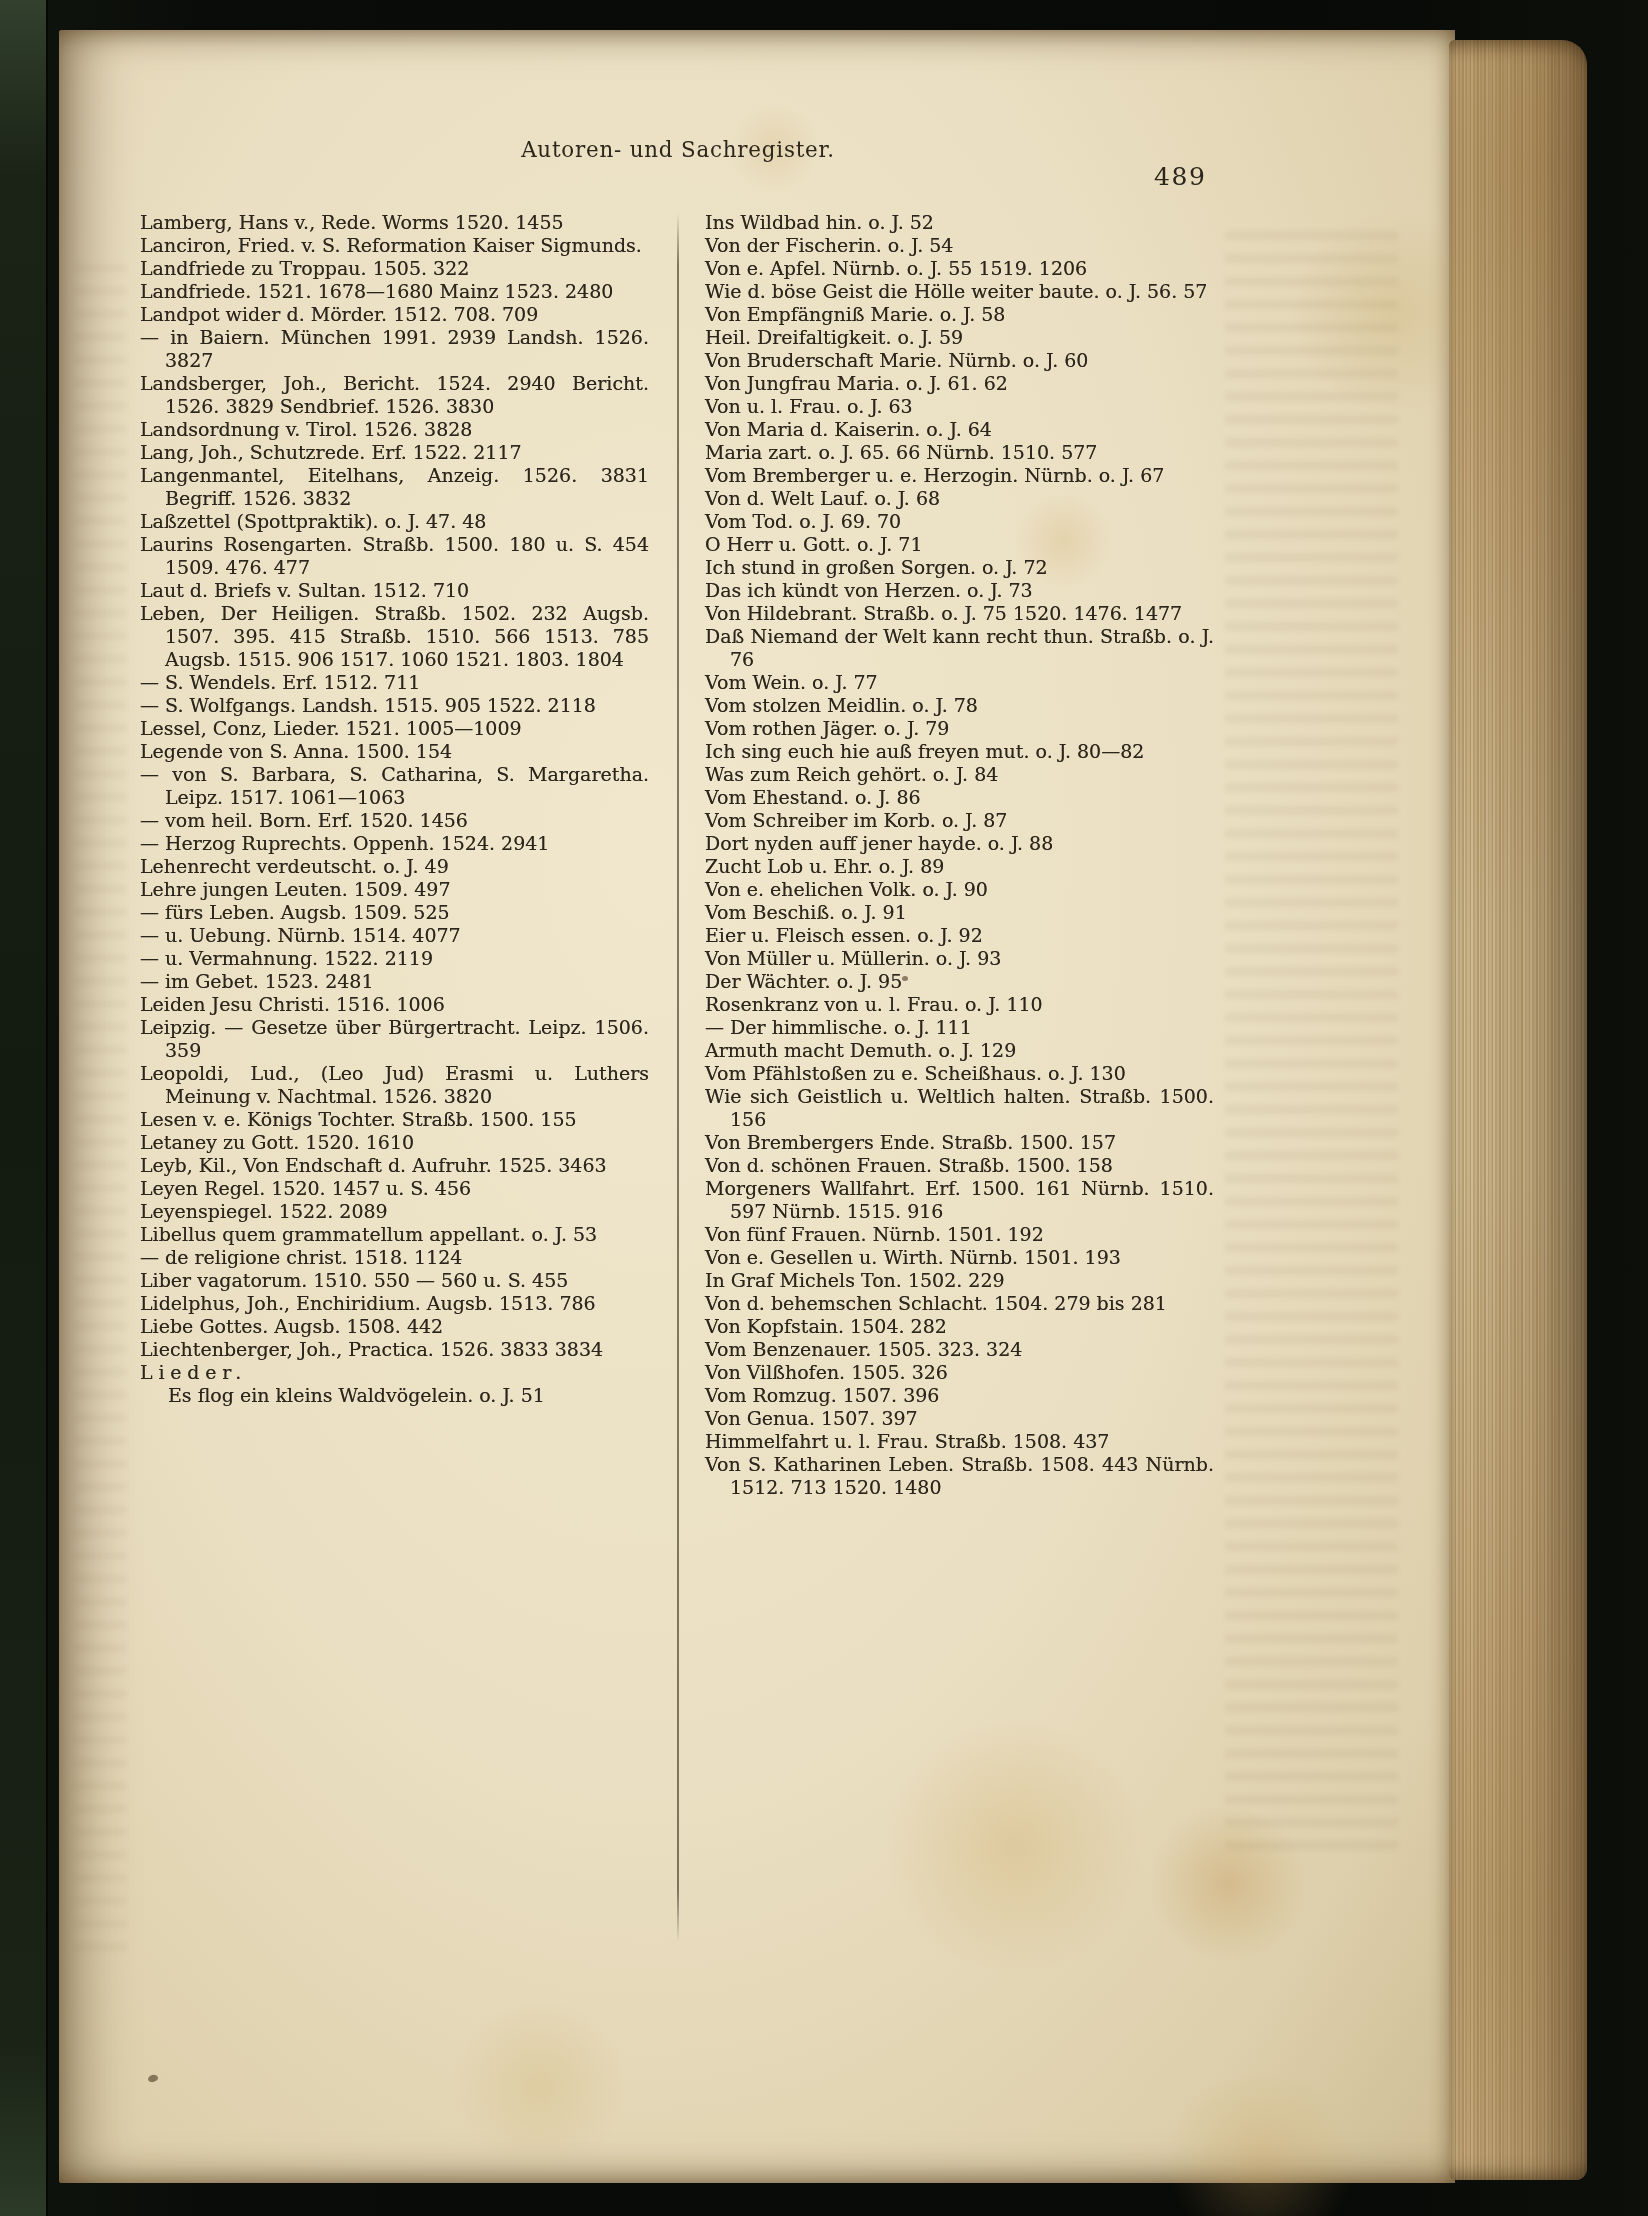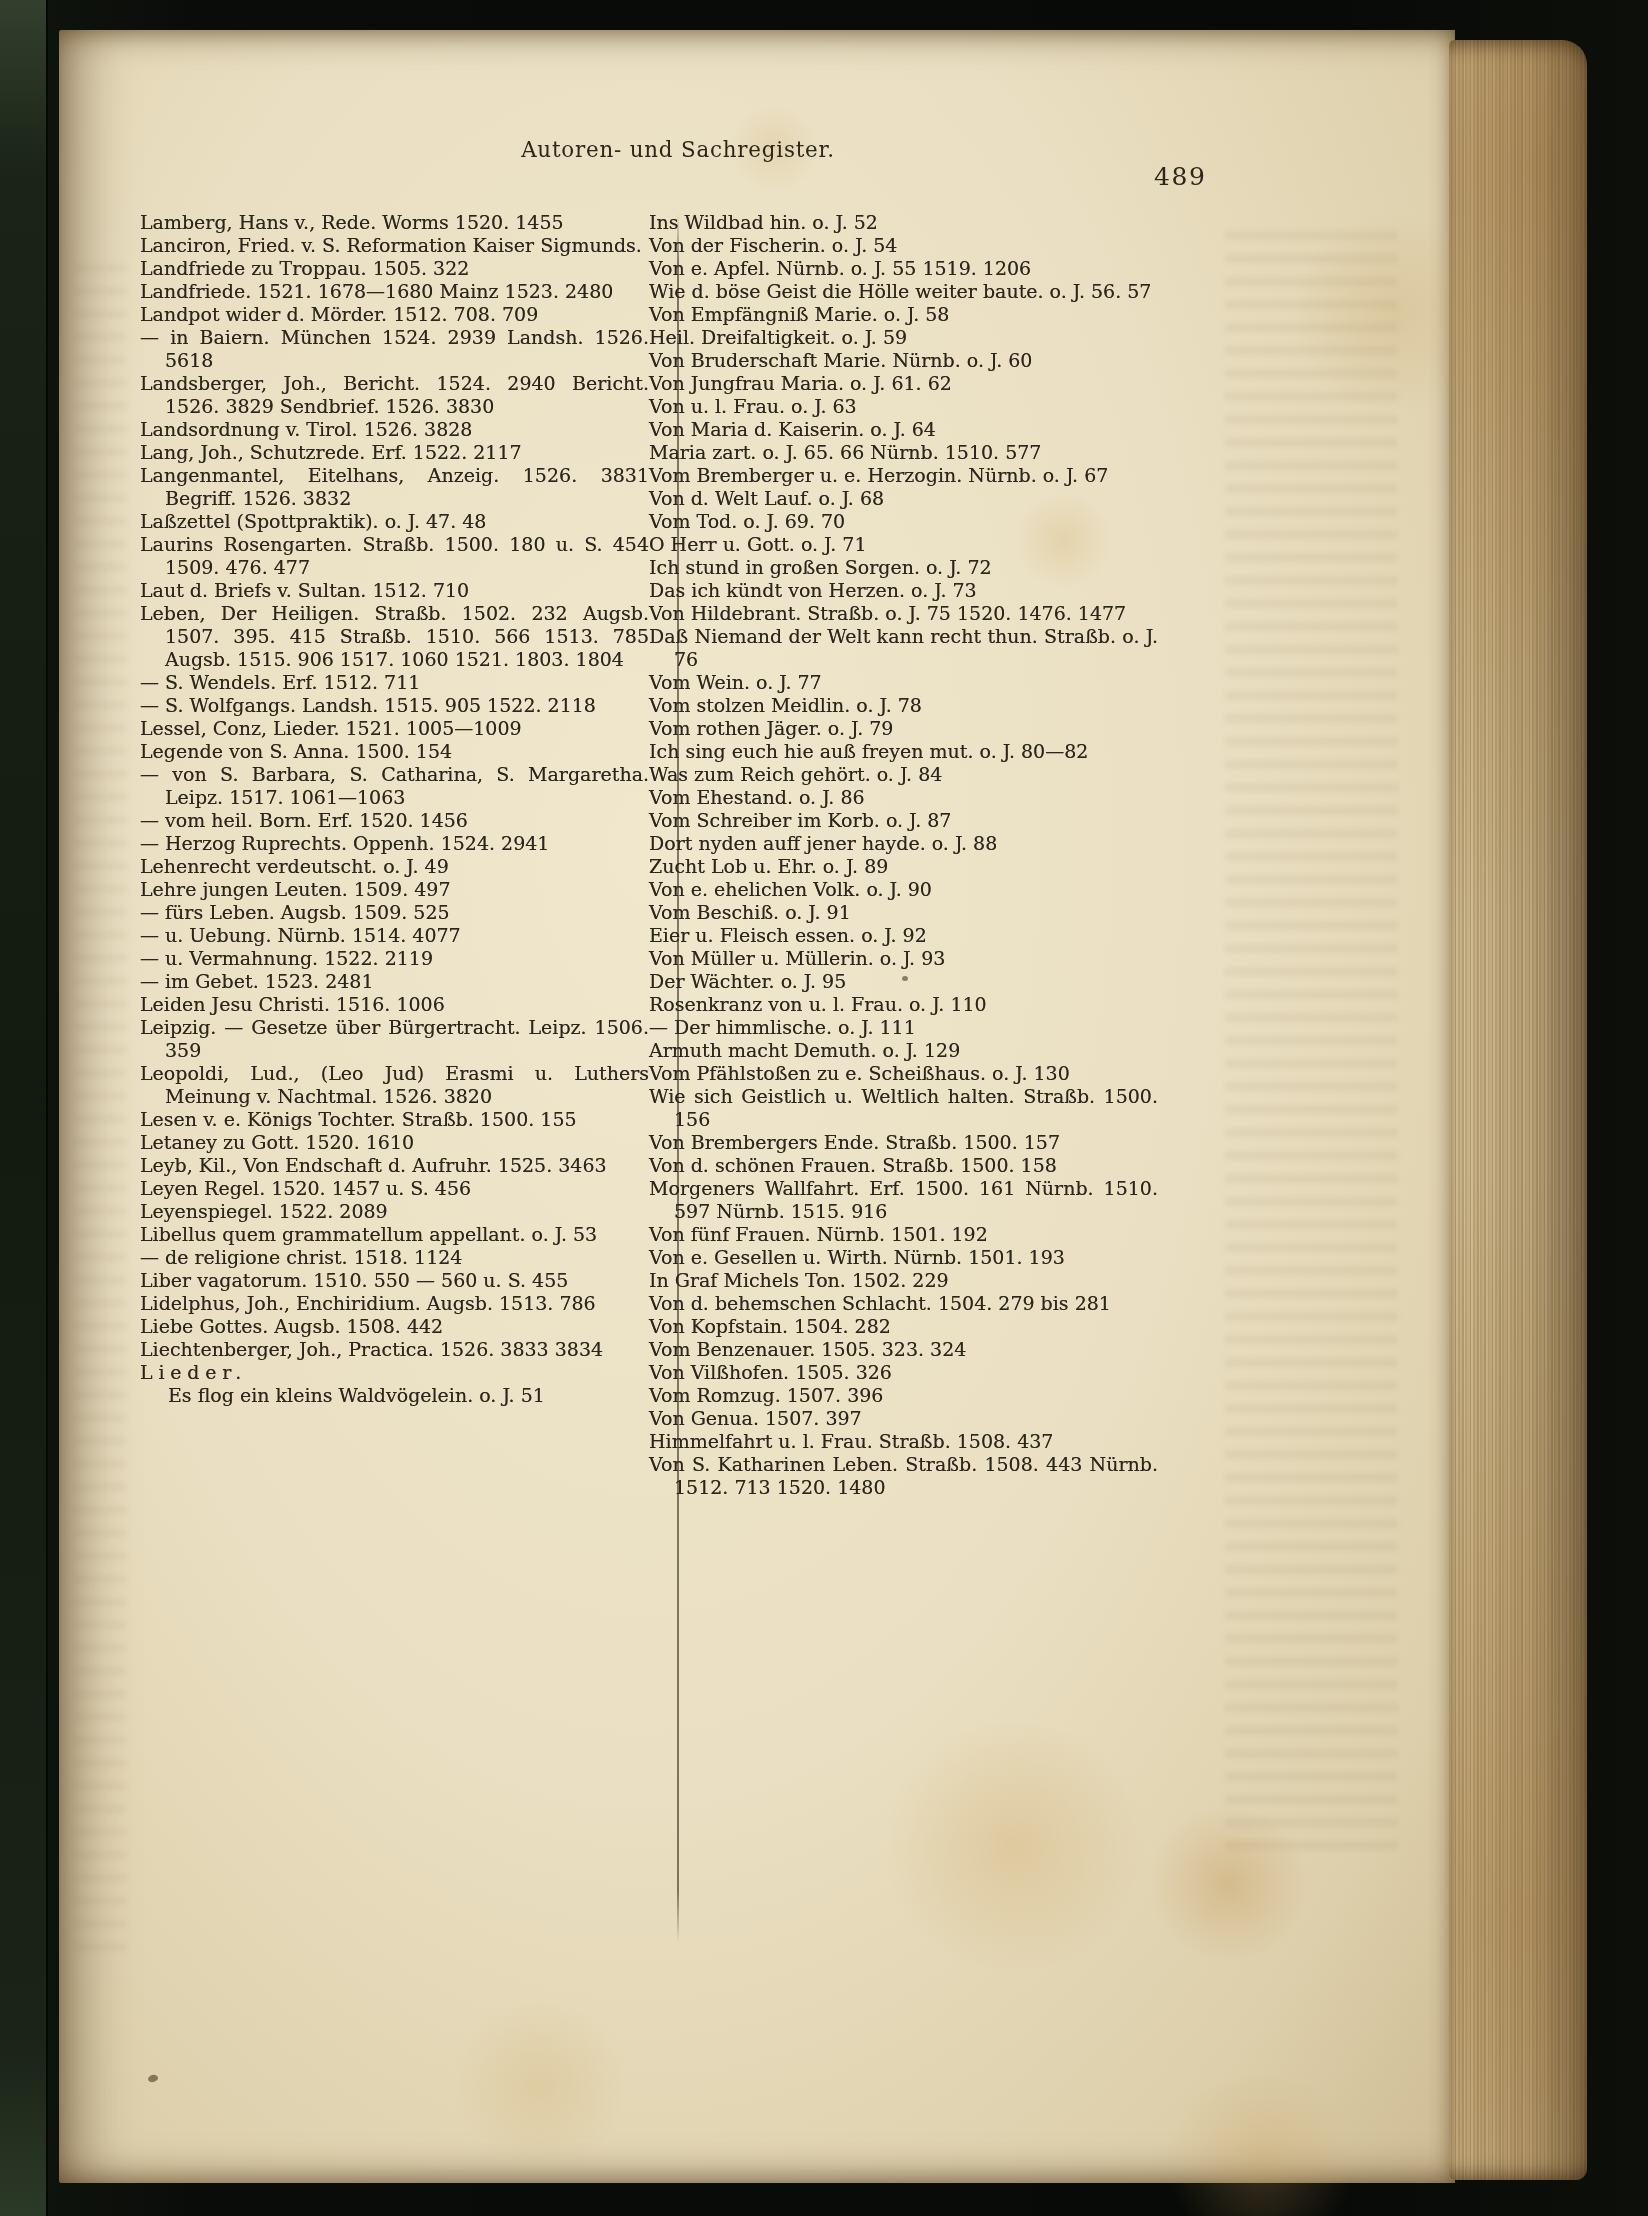--- a/index.html
+++ b/index.html
@@ -23,21 +23,21 @@
            radial-gradient(circle at 50% 88%, rgba(140,95,40,.3) 0%, rgba(0,0,0,0) 40%),
            linear-gradient(90deg, rgba(0,0,0,0) 0%, rgba(95,65,28,.22) 62%, rgba(45,28,10,.5) 100%),
            repeating-linear-gradient(90deg,#d7c399 0 1.6px,#c0a97c 1.6px 3.3px,#ccb78c 3.3px 5.8px,#b7a074 5.8px 7.4px),
            #c9b489;
          border-radius:5px 25px 11.5px 5px;
          box-shadow:inset 0 13px 18px -8.2px rgba(50,32,12,.6), inset 0 -13px 18px -8.2px rgba(50,32,12,.6);}
   .header{position:absolute;left:140px;top:137px;width:1068px;height:33px;}
   .header .title{position:absolute;left:8px;right:0;text-align:center;
          font-size:21.4px;color:#2c261b;letter-spacing:0.8px;}
   .header .pagenum{position:absolute;right:1.6px;top:-3.3px;font-size:25px;color:#2c261b;letter-spacing:1.6px;margin-top:28px;}
-  .columns{position:absolute;left:140px;top:211px;width:1075px;display:flex;}
+  .columns{position:absolute;left:140px;top:211px;width:1075px;display:flex;column-gap:56px;}
   .col{width:509px;font-size:19px;line-height:23px;color:#2b251b;
        text-shadow:0 0 0.3px rgba(43,37,27,.6);}
   .entry{margin:0;padding-left:25px;text-indent:-25px;text-align:justify;}
   .entry.sub{padding-left:53px;}
   .entry.spaced{letter-spacing:5.8px;}
   .divider{position:absolute;left:677px;top:213px;width:1.6px;height:1729px;
        background:linear-gradient(180deg,rgba(70,58,40,.0),rgba(70,58,40,.65) 3%,rgba(70,58,40,.65) 97%,rgba(70,58,40,0));}
   .ghost{position:absolute;filter:blur(2.5px);pointer-events:none;}
   .ghost.right{left:1225px;top:231px;width:173px;height:1632px;opacity:.5;
        background:repeating-linear-gradient(180deg,rgba(115,95,60,.14) 0 9px,rgba(0,0,0,0) 9px 23px);}
@@ -83,21 +83,21 @@
 
   <div class="divider"></div>
 
   <div class="columns">
     <div class="col">
         <p class="entry">Lamberg, Hans v., Rede. Worms 1520. 1455</p>
         <p class="entry">Lanciron, Fried. v. S. Reformation Kaiser Sigmunds.</p>
         <p class="entry">Landfriede zu Troppau. 1505. 322</p>
         <p class="entry">Landfriede. 1521. 1678—1680 Mainz 1523. 2480</p>
         <p class="entry">Landpot wider d. Mörder. 1512. 708. 709</p>
-        <p class="entry">— in Baiern. München 1524. 2939 Landsh. 1526. 5618</p>
+        <p class="entry">— in Baiern. München 1991. 2939 Landsh. 1526. 3827</p>
         <p class="entry">Landsberger, Joh., Bericht. 1524. 2940 Bericht. 1526. 3829 Sendbrief. 1526. 3830</p>
         <p class="entry">Landsordnung v. Tirol. 1526. 3828</p>
         <p class="entry">Lang, Joh., Schutzrede. Erf. 1522. 2117</p>
         <p class="entry">Langenmantel, Eitelhans, Anzeig. 1526. 3831 Begriff. 1526. 3832</p>
         <p class="entry">Laßzettel (Spottpraktik). o. J. 47. 48</p>
         <p class="entry">Laurins Rosengarten. Straßb. 1500. 180 u. S. 454 1509. 476. 477</p>
         <p class="entry">Laut d. Briefs v. Sultan. 1512. 710</p>
         <p class="entry">Leben, Der Heiligen. Straßb. 1502. 232 Augsb. 1507. 395. 415 Straßb. 1510. 566 1513. 785 Augsb. 1515. 906 1517. 1060 1521. 1803. 1804</p>
         <p class="entry">— S. Wendels. Erf. 1512. 711</p>
         <p class="entry">— S. Wolfgangs. Landsh. 1515. 905 1522. 2118</p>

